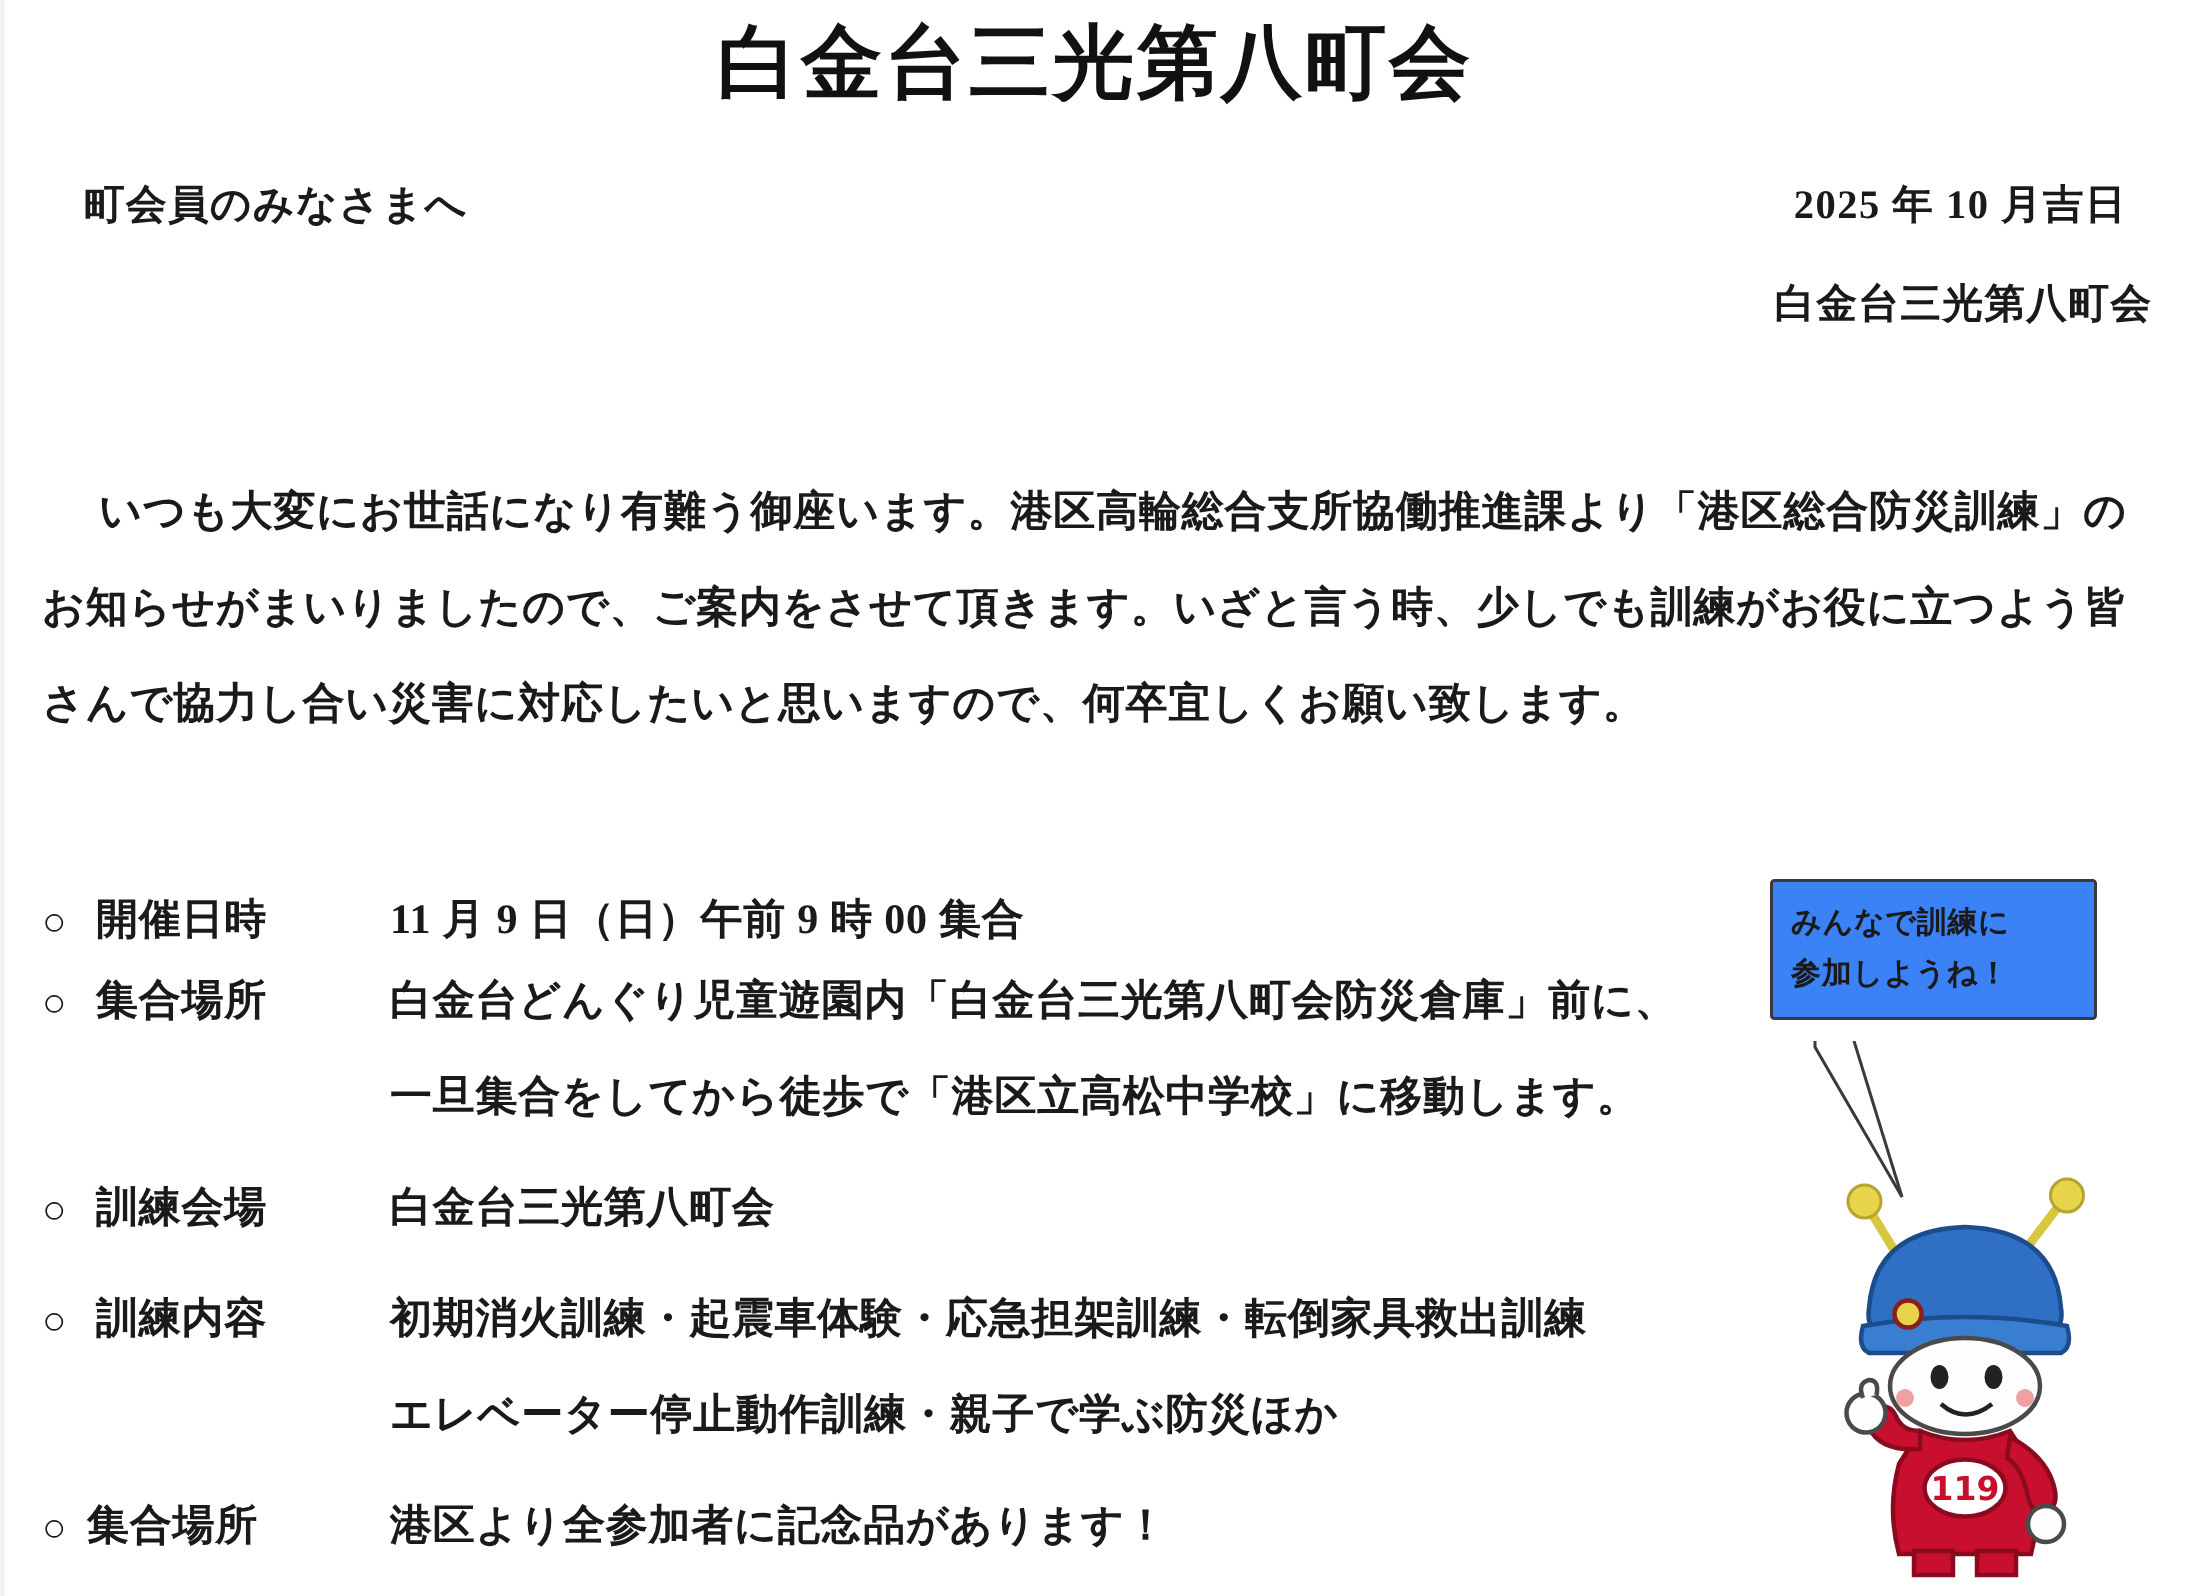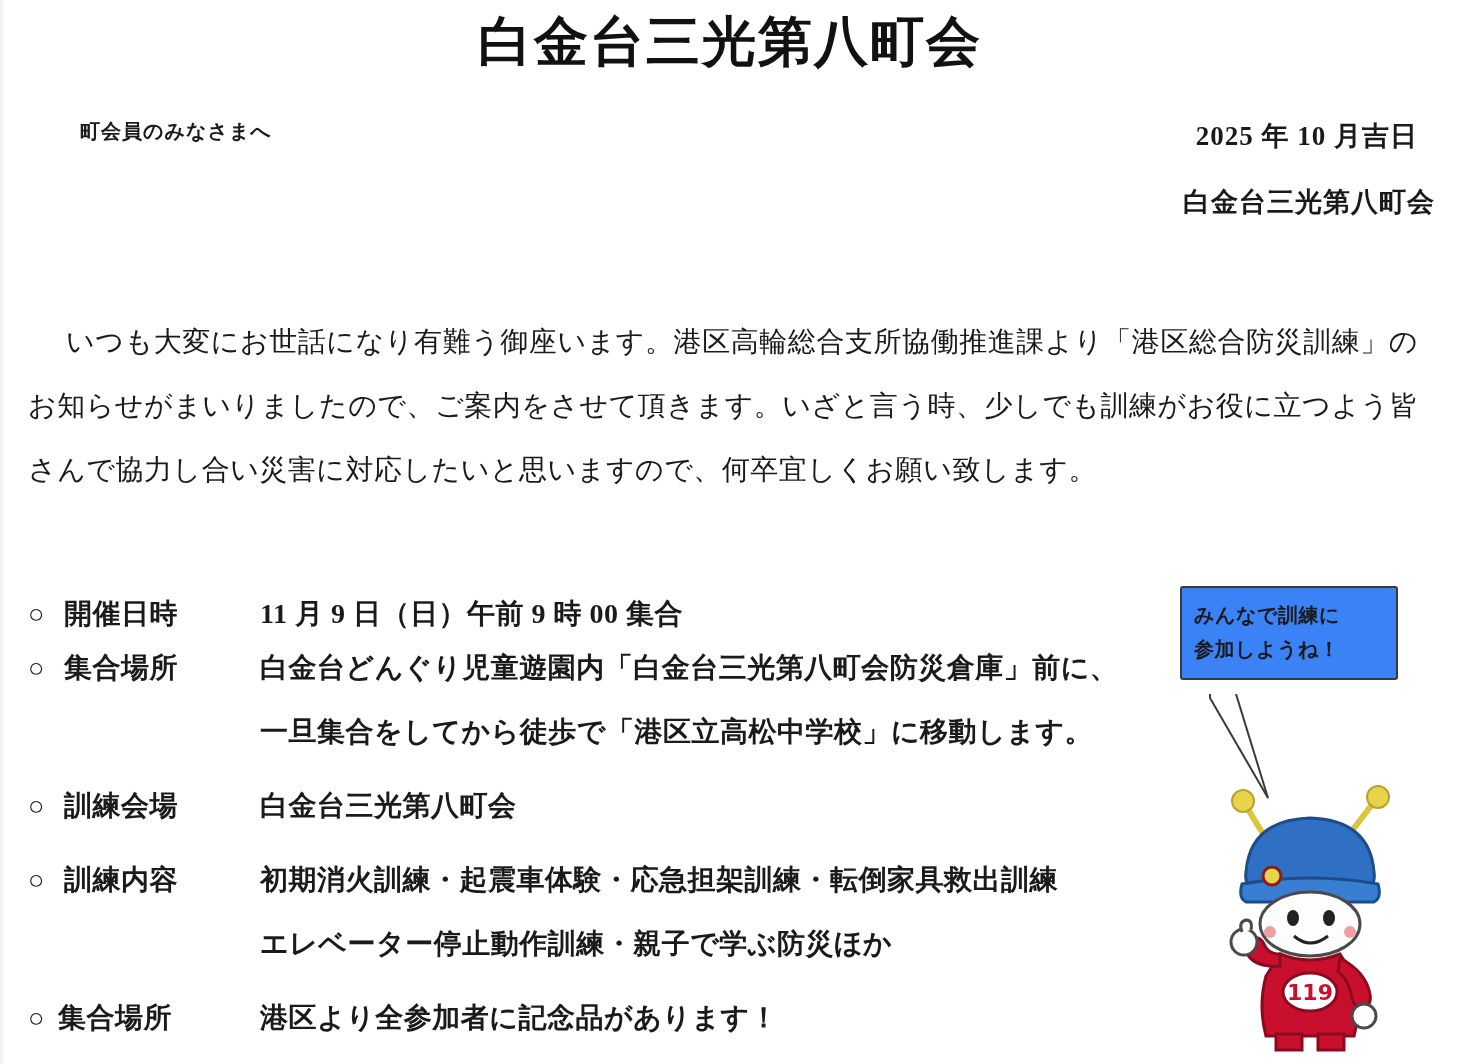--- a/index.html
+++ b/index.html
@@ -34,24 +34,23 @@
     font-size: 54px;
     letter-spacing: 2px;
     color: #111;
   }
 
   
   .addressee {
     position: absolute;
     top: 118px;
     left: 56px;
-    font-size: 20px;
+    font-size: 27px;
     font-weight: 600;
     letter-spacing: 1px;
-    margin-left: 24px;
   }
   .date-line {
     position: absolute;
     top: 118px;
     right: 42px;
     font-size: 27px;
     font-weight: 600;
     letter-spacing: 1px;
   }
   .sender-line {
@@ -63,21 +62,21 @@
     letter-spacing: 1px;
   }
 
   
   .body-text {
     position: absolute;
     top: 310px;
     left: 28px;
     width: 1390px;
     font-size: 28px;
-    font-weight: 400;
+    font-weight: 700;
     line-height: 64px;
     letter-spacing: 0.5px;
     text-align: justify;
   }
   .body-text .indent { display: inline-block; width: 38px; }
 
   
   .items {
     position: absolute;
     top: 592px;

